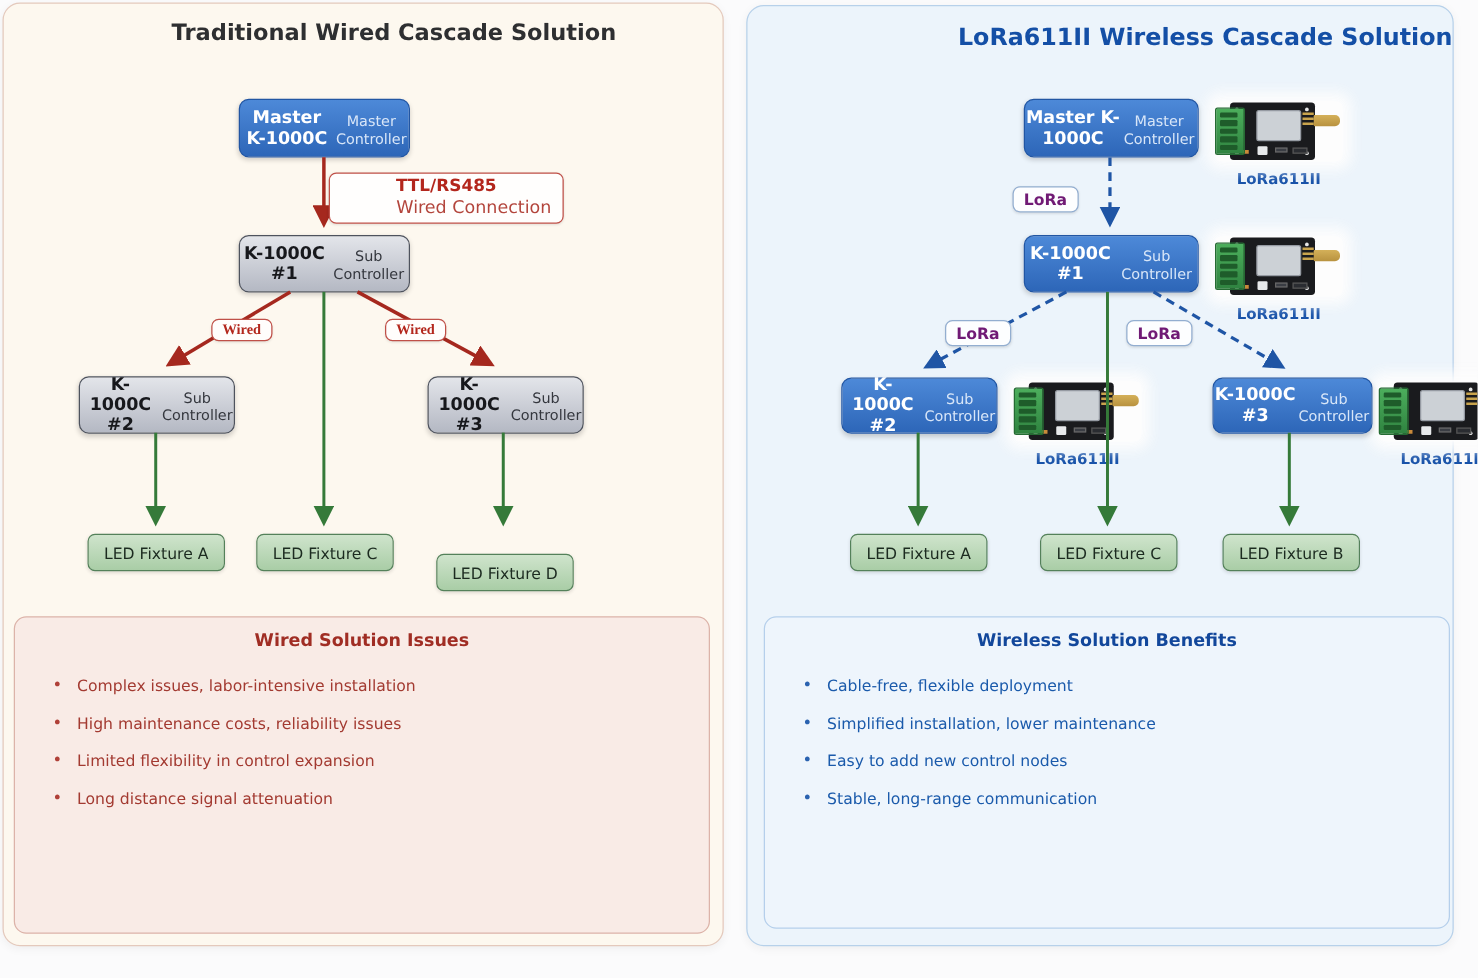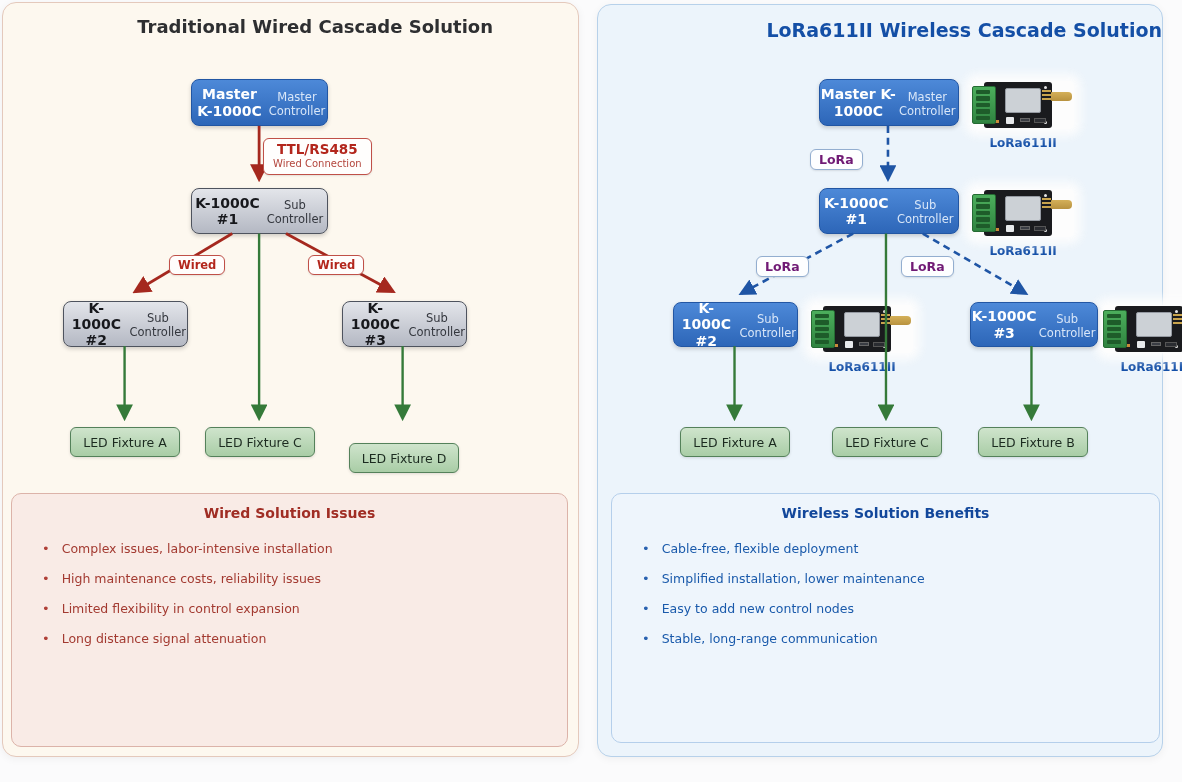--- a/index.html
+++ b/index.html
@@ -33,25 +33,25 @@
   .node.gray .t { color:#17181c; }
   .node.gray .s { color:#34373e; }
 
   .led { position:absolute; display:flex; align-items:center; justify-content:center;
          background:linear-gradient(180deg,#cfe4cc,#a9cda6); border:1.3px solid #54815a; border-radius:6px;
          font-size:12.5px; color:#1c2b20; box-shadow:0 1px 3px rgba(0,0,0,.12); }
 
   
   .chip { position:absolute; background:#fffdfc; border-radius:6px; font-weight:bold; text-align:center;
           padding:2px 8px; box-shadow:0 1px 2px rgba(0,0,0,.10); }
-  .chip.red  { border:1.3px solid #c05048; color:#b3261c; font-size:11.5px; }
+  .chip.red  { border:1.3px solid #c05048; color:#b3261c; font-size:11.5px;font-family:Liberation Serif, serif; }
   .chip.lora { border:1.3px solid #93aed0; color:#701a75; font-size:12.5px; background:#fdfeff; }
   .chip.ttl  { border:1.5px solid #c05048; background:#fffefd; padding:3px 9px 4px; }
   .chip.ttl .l1 { font-size:13.5px; font-weight:bold; color:#b3261c; line-height:1.15; }
-  .chip.ttl .l2 { font-size:10px; font-weight:normal; color:#b3453c; line-height:1.2; }
+  .chip.ttl .l2 { font-size:14px; font-weight:normal; color:#b3453c; line-height:1.2;margin-left:44px; }
 
   
   .edges { position:absolute; inset:0; width:100%; height:100%; pointer-events:none; }
 
   
   .info-box { position:absolute; border-radius:10px; }
   .info-box.issues   { left:8px;  top:490px; width:557px; height:254px; background:#f9ebe6; border:1px solid #dcb3a9; }
   .info-box.benefits { left:13px; top:488px; width:549px; height:250px; background:#eef5fc; border:1px solid #b5cfeb; }
   .info-title { text-align:center; font-weight:bold; font-size:14px; margin-top:11px; }
   .issues .info-title   { color:#a02d24; }

